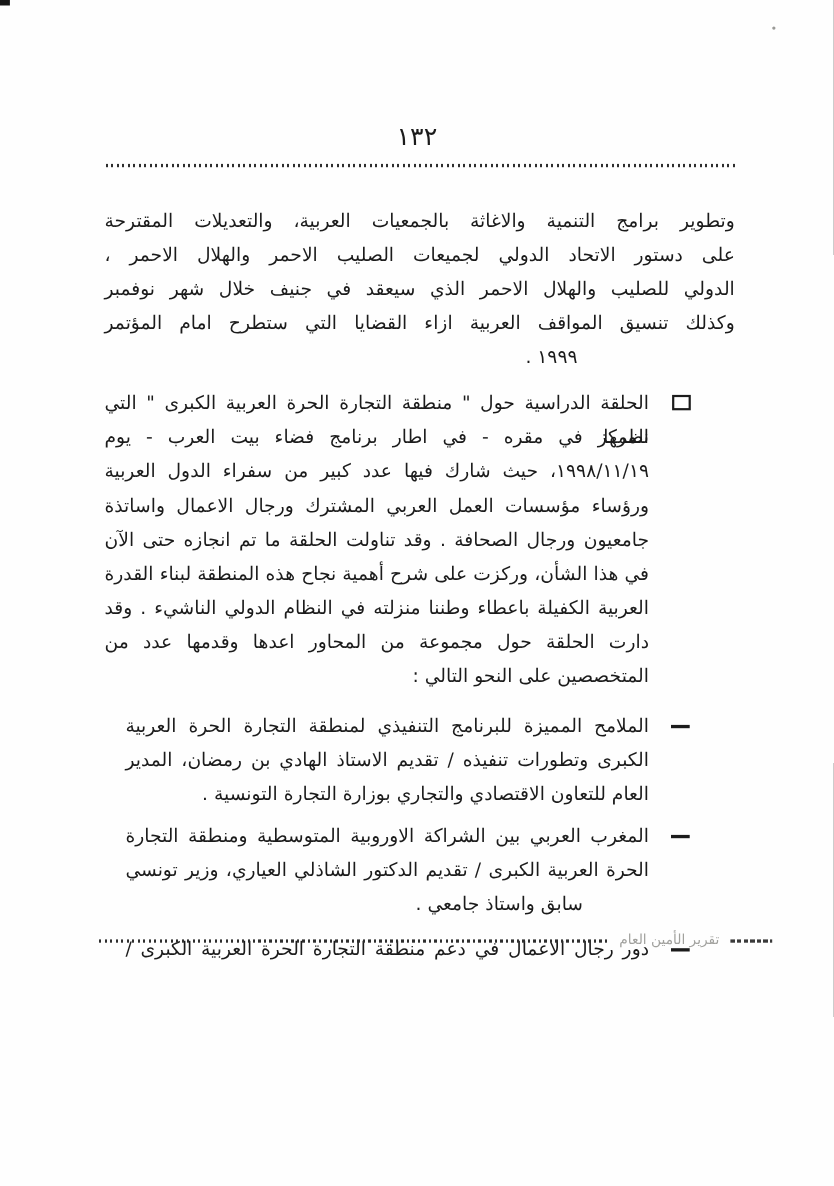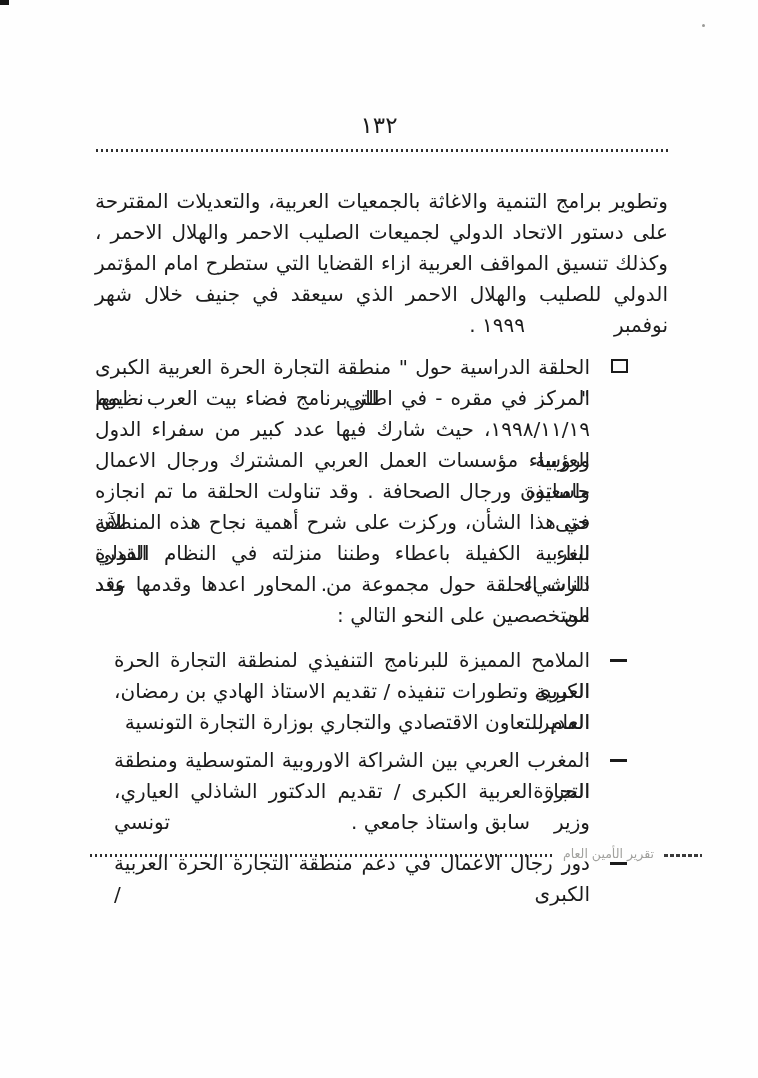--- a/index.html
+++ b/index.html
@@ -23,21 +23,21 @@
   .rule-dotted {
     background-image: repeating-linear-gradient(90deg, #2e2e2e 0 2px, transparent 2px 5px);
   }
   .top-rule { position: absolute; top: 149px; left: 96px; width: 574px; height: 3px; }
 
   .content { position: absolute; left: 95px; top: 186px; width: 573px; }
 
   .line {
     direction: rtl;
     text-align: right;
-    font-size: 20px;
+    font-size: 17px;
     line-height: 31px;
     height: 31px;
     white-space: normal;
   }
   .just { text-align: justify; text-align-last: justify; }
   .indent-143 { padding-right: 143px; }
   .indent-60  { padding-right: 60px; }
 
   .p2 { position: relative; margin-top: 11px; padding-right: 78px; }
   .bullet {
@@ -86,22 +86,22 @@
   <div class="speck2"></div>
 
   <div class="pagenum">١٣٢</div>
   <div class="top-rule rule-dotted"></div>
 
   <div class="content">
 
     <div class="para-1">
       <div class="line just">وتطوير برامج التنمية والاغاثة بالجمعيات العربية، والتعديلات المقترحة</div>
       <div class="line just">على دستور الاتحاد الدولي لجميعات الصليب الاحمر والهلال الاحمر ،</div>
+      <div class="line just">الدولي للصليب والهلال الاحمر الذي سيعقد في جنيف خلال شهر نوفمبر</div>
       <div class="line just">وكذلك تنسيق المواقف العربية ازاء القضايا التي ستطرح امام المؤتمر</div>
-      <div class="line just">الدولي للصليب والهلال الاحمر الذي سيعقد في جنيف خلال شهر نوفمبر</div>
       <div class="line indent-143">١٩٩٩ .</div>
     </div>
 
     <div class="p2">
       <span class="bullet"></span>
       <div class="line just">الحلقة الدراسية حول " منطقة التجارة الحرة العربية الكبرى " التي نظمها</div>
       <div class="line just">المركز في مقره - في اطار برنامج فضاء بيت العرب - يوم</div>
       <div class="line just">١٩٩٨/١١/١٩، حيث شارك فيها عدد كبير من سفراء الدول العربية</div>
       <div class="line just">ورؤساء مؤسسات العمل العربي المشترك ورجال الاعمال واساتذة</div>
       <div class="line just">جامعيون ورجال الصحافة . وقد تناولت الحلقة ما تم انجازه حتى الآن</div>

